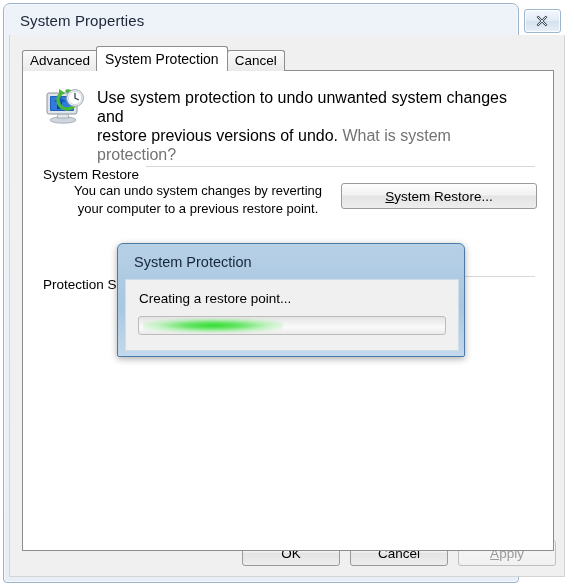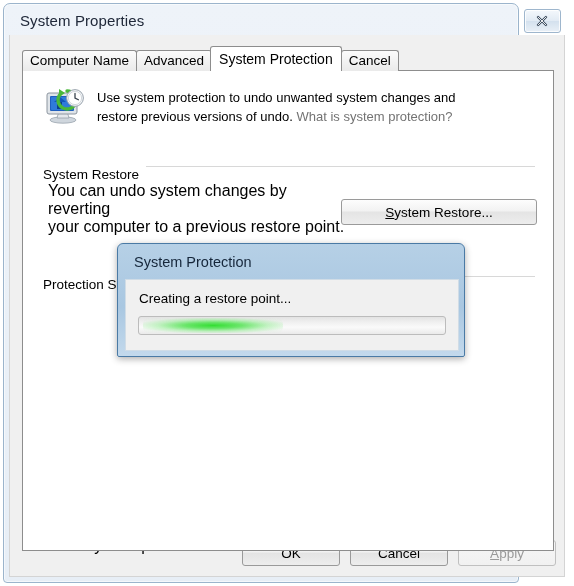--- a/index.html
+++ b/index.html
@@ -128,21 +128,21 @@
   
   #intro {
     position: absolute;
     left: 20px;
     top: 14px;
     width: 490px;
     display: flex;
   }
   #protection-icon { width: 44px; height: 40px; flex: 0 0 44px; position: relative; }
   #intro-text {
-    font-size: 13px;
+    font-size: 16px;
     color: #000;
     line-height: 19px;
     padding-left: 10px;
     padding-top: 3px;
   }
   .link {
     color: #737373;
     cursor: pointer;
   }
 
@@ -159,23 +159,24 @@
   .group-header .gh-label { white-space: nowrap; padding-right: 7px; margin-top: 16px; }
   .group-header .gh-rule {
     flex: 1;
     height: 1px;
     background: #d8d8d8;
   }
 
   
   .row-text {
     position: absolute;
-    font-size: 16px;
+    font-size: 13px;
     color: #000;
     line-height: 18px;
+    text-align: center;
   }
 
   .btn {
     position: absolute;
     box-sizing: border-box;
     border: 1px solid #9a9a9a;
     border-radius: 3px;
     background: linear-gradient(180deg, #fdfdfd 0%, #f2f2f2 46%, #e4e4e4 50%, #ededed 100%);
     font-size: 13.5px;
     color: #000;
@@ -342,21 +343,20 @@
           <path d="M3 3 L11 11 M11 3 L3 11" stroke="#3a4a5c" stroke-width="2.4" stroke-linecap="round" fill="none"></path>
           <path d="M3 3 L11 11 M11 3 L3 11" stroke="#ffffff" stroke-width="0.9" stroke-linecap="round" fill="none"></path>
         </svg>
       </span>
     </div>
   </div>
 
   <div id="window-inner">
 
     <div id="tabstrip">
-      <div class="tab">Computer Name</div>
       <div class="tab">Advanced</div>
       <div class="tab active">System Protection</div>
       <div class="tab">Cancel</div>
     </div>
 
     <div id="tabpage">
 
       <div id="intro">
         <div id="protection-icon">
           <svg width="44" height="40" viewBox="0 0 44 40">
@@ -389,21 +389,21 @@
       <div class="group-header" style="top:80px;">
         <span class="gh-label">System Restore</span>
         <span class="gh-rule"></span>
       </div>
 
       <div class="row-text" style="left:25px; top:111px; width:300px;">
         <span>You can undo system changes by reverting</span><br>
         <span>your computer to a previous restore point.</span>
       </div>
 
-      <div class="btn" id="btn-system-restore" style="left:318px; top:112px; width:196px; height:26px;margin-top:16px;">
+      <div class="btn" id="btn-system-restore" style="left:318px; top:112px; width:196px; height:26px;">
         <span><u>S</u>ystem Restore...</span>
       </div>
 
       <div class="group-header" style="top:190px;">
         <span class="gh-label">Protection Settings</span>
         <span class="gh-rule"></span>
       </div>
     </div>
 
     <div id="drive-list">

